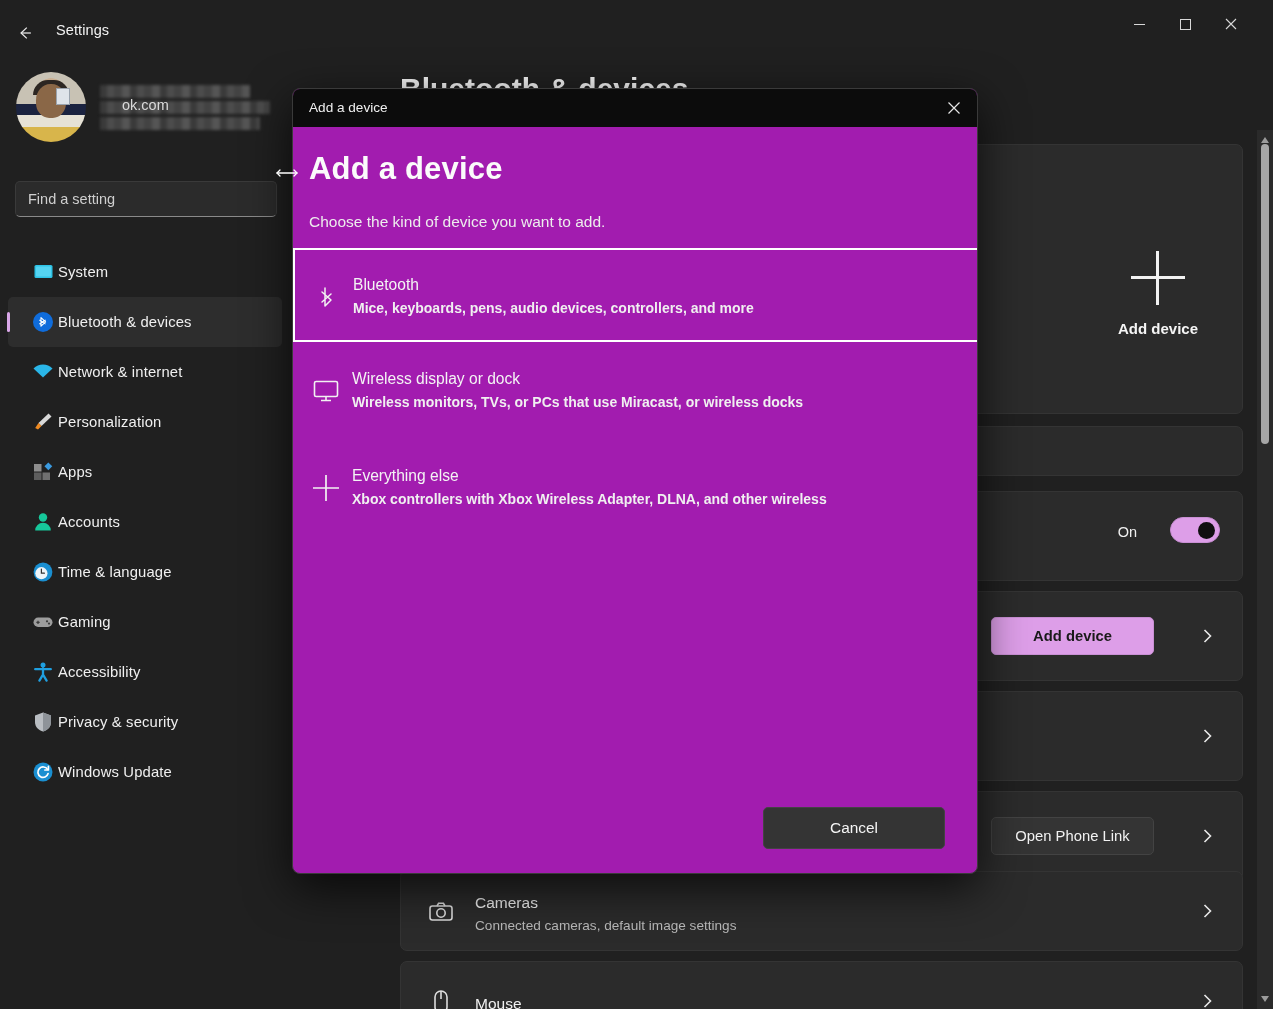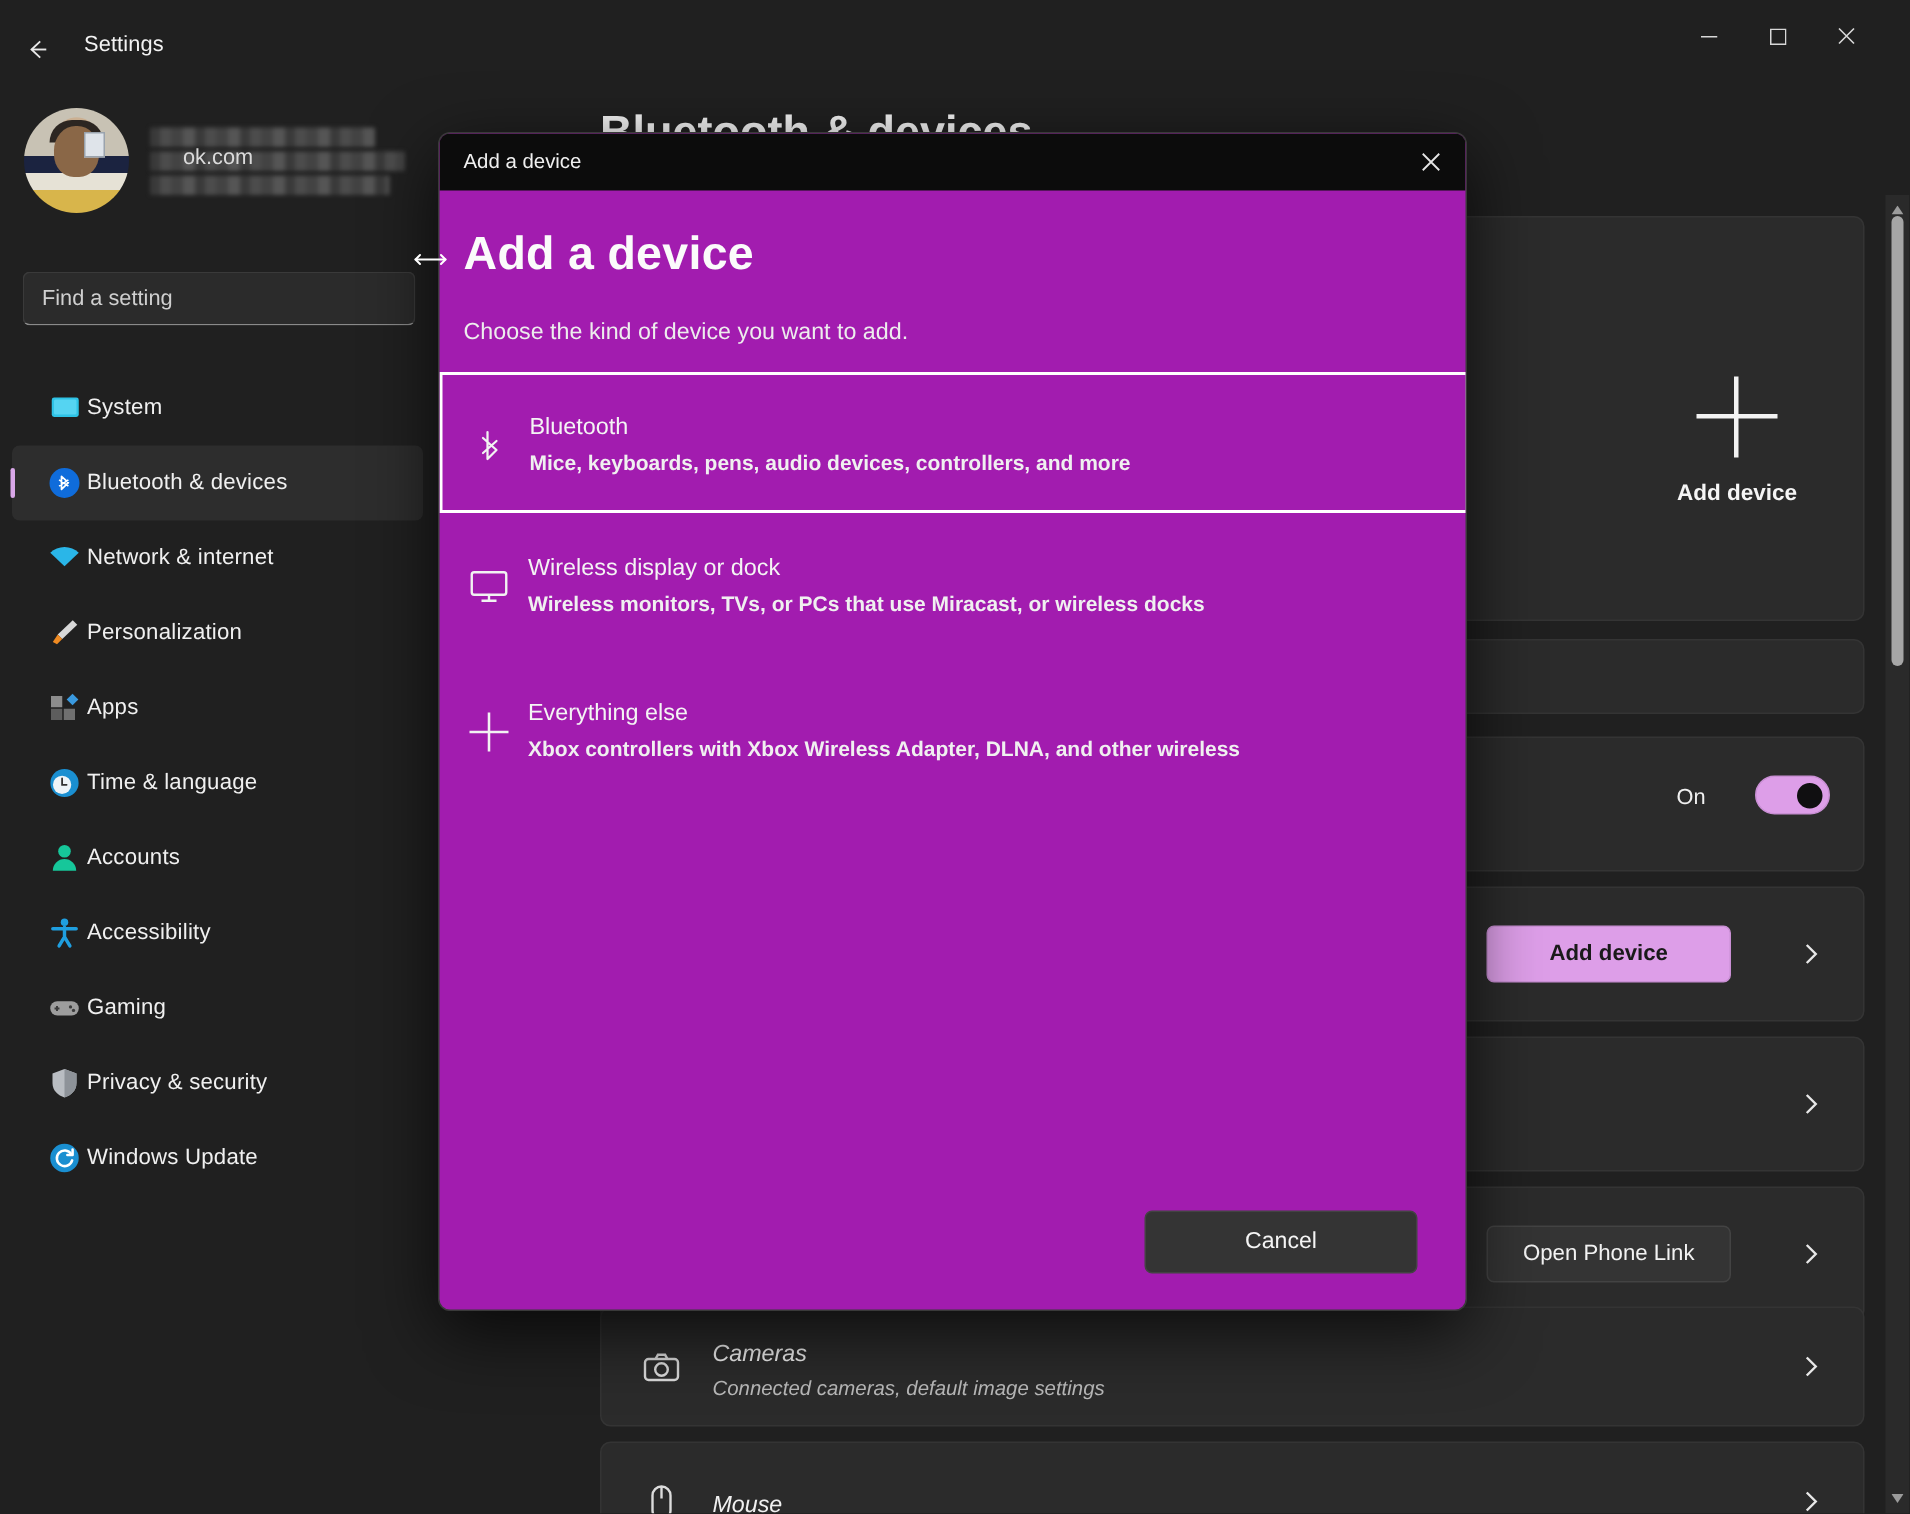--- a/index.html
+++ b/index.html
@@ -118,21 +118,21 @@
     font-size:14.8px; font-weight:bold; display:flex; align-items:center; justify-content:center;
   }
   .chev { position:absolute; right:28px; top:calc(50% - 10px); color:#e8e8e8; }
   .rowcard4 { left:110px; top:625px; width:843px; height:90px; }
   .rowcard5 { left:110px; top:725px; width:843px; height:90px; }
   .btn-phone-link {
     position:absolute; right:88px; top:25px; width:163px; height:38px; border-radius:5px;
     background:#343434; border:1px solid #434343; color:#f2f2f2;
     font-size:14.8px; display:flex; align-items:center; justify-content:center;margin-left:29px;
   }
-  .listcard { left:110px; top:805px; width:843px; height:80px;font-style:italic; }
+  .listcard { left:110px; top:805px; width:843px; height:80px; }
   .listcard.b { left:110px; top:895px; width:843px; height:80px; }
   .li-ico { position:absolute; left:26px; top:26px; width:28px; height:28px; color:#dcdcdc; }
   .li-title { position:absolute; left:74px; top:22px; font-size:15.5px; color:#f0f0f0; }
   .li-sub { position:absolute; left:74px; top:46px; font-size:13.6px; color:#b9b9b9; }
   .li-title.solo { top:33px; }
 
   
   .scrollbar { position:absolute; right:0; top:130px; width:16px; height:879px; background:#2a2a2a; }
   .sb-arrow { position:absolute; left:0; width:16px; height:16px; display:flex; align-items:center; justify-content:center; color:#9b9b9b; font-size:8px; }
   .sb-arrow.up { top:2px; }
@@ -283,58 +283,58 @@
               <rect x="10.5" y="11.5" width="7.5" height="7.5" fill="#707070"></rect>
               <rect x="13.6" y="2.6" width="5.5" height="5.5" transform="rotate(45 16.35 5.35)" fill="#3a9ae0"></rect>
             </svg>
         </span>
         <span class="nav-label">Apps</span>
       </div>
 
       <div class="nav-item">
         <span class="nav-ico">
           <svg width="22" height="22" viewBox="0 0 22 22">
+              <circle cx="11" cy="6.5" r="4.2" fill="#16c79a"></circle>
+              <path d="M3.2 19.5 A7.8 7.8 0 0 1 18.8 19.5 Z" fill="#16c79a"></path>
+            </svg>
+        </span>
+        <span class="nav-label">Accounts</span>
+      </div>
+
+      <div class="nav-item">
+        <span class="nav-ico">
+          <svg width="22" height="22" viewBox="0 0 22 22">
               <circle cx="11" cy="11" r="9.4" fill="#1a8fd1"></circle>
               <circle cx="9.4" cy="12.2" r="6.1" fill="#eef4f8"></circle>
               <path d="M9.4 8 V12.2 H12.4" stroke="#333" stroke-width="1.2" fill="none" stroke-linecap="round"></path>
             </svg>
         </span>
         <span class="nav-label">Time &amp; language</span>
-      </div>
-
-      <div class="nav-item">
-        <span class="nav-ico">
-          <svg width="22" height="22" viewBox="0 0 22 22">
-              <circle cx="11" cy="6.5" r="4.2" fill="#16c79a"></circle>
-              <path d="M3.2 19.5 A7.8 7.8 0 0 1 18.8 19.5 Z" fill="#16c79a"></path>
-            </svg>
-        </span>
-        <span class="nav-label">Accounts</span>
-      </div>
-
-      <div class="nav-item">
-        <span class="nav-ico">
-          <svg width="22" height="22" viewBox="0 0 22 22">
-              <circle cx="11" cy="3.9" r="2.5" fill="#1f9fe0"></circle>
-              <path d="M3.2 8.2 H18.8 M11 7.2 V13.6 M11 13.6 L7.4 19.6 M11 13.6 L14.6 19.6" stroke="#1f9fe0" stroke-width="2.3" fill="none" stroke-linecap="round"></path>
-            </svg>
-        </span>
-        <span class="nav-label">Accessibility</span>
       </div>
 
       <div class="nav-item">
         <span class="nav-ico">
           <svg width="22" height="22" viewBox="0 0 22 22">
               <rect x="1.5" y="6.5" width="19" height="9.5" rx="4.7" fill="#9d9d9d"></rect>
               <path d="M6 9.7 V13 M4.35 11.35 H7.65" stroke="#3b3b3b" stroke-width="1.3"></path>
               <circle cx="15" cy="10.3" r="1.1" fill="#3b3b3b"></circle>
               <circle cx="17" cy="12.6" r="1.1" fill="#3b3b3b"></circle>
             </svg>
         </span>
         <span class="nav-label">Gaming</span>
+      </div>
+
+      <div class="nav-item">
+        <span class="nav-ico">
+          <svg width="22" height="22" viewBox="0 0 22 22">
+              <circle cx="11" cy="3.9" r="2.5" fill="#1f9fe0"></circle>
+              <path d="M3.2 8.2 H18.8 M11 7.2 V13.6 M11 13.6 L7.4 19.6 M11 13.6 L14.6 19.6" stroke="#1f9fe0" stroke-width="2.3" fill="none" stroke-linecap="round"></path>
+            </svg>
+        </span>
+        <span class="nav-label">Accessibility</span>
       </div>
 
       <div class="nav-item">
         <span class="nav-ico">
           <svg width="22" height="22" viewBox="0 0 22 22">
               <path d="M11 1.6 L19 4.6 V11 C19 16 15.3 19.4 11 20.6 C6.7 19.4 3 16 3 11 V4.6 Z" fill="#b9bdc2"></path>
               <path d="M11 1.6 L19 4.6 V11 C19 16 15.3 19.4 11 20.6 Z" fill="#8e9399"></path>
             </svg>
         </span>
         <span class="nav-label">Privacy &amp; security</span>

